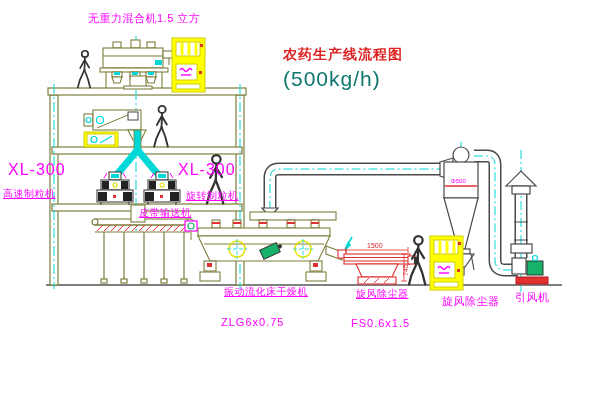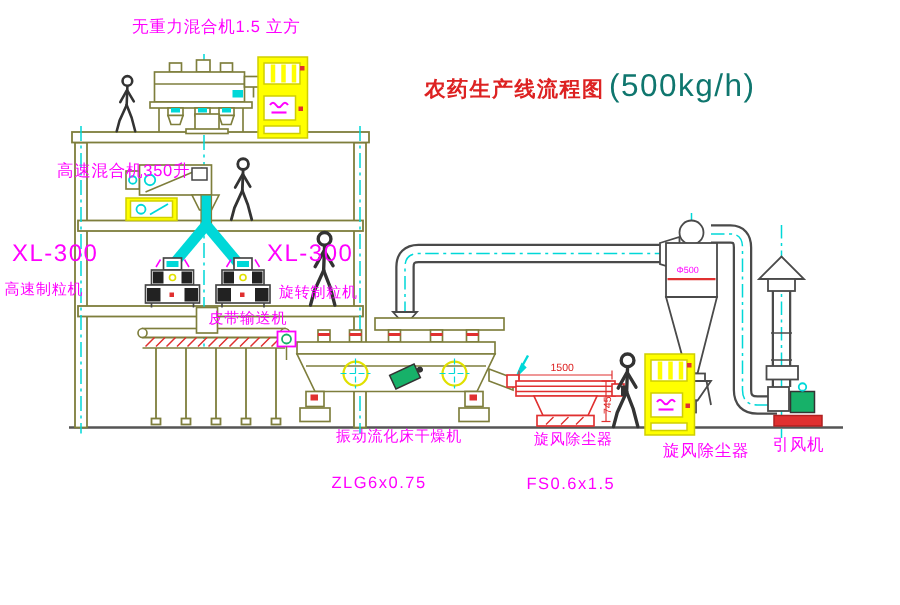--- a/index.html
+++ b/index.html
@@ -1,24 +1,24 @@
 <!DOCTYPE html>
 <html><head>
 <meta charset="utf-8">
 <style>
   html,body{margin:0;padding:0;background:#fff;}
   .canvas{position:relative;width:600px;height:403px;background:#ffffff;overflow:hidden;
           font-family:"Liberation Sans",sans-serif;}
   .lbl{position:absolute;color:#ff00ff;white-space:nowrap;line-height:1;letter-spacing:.5px;}
   .red{color:#dd2222;}
-  .title-row{position:absolute;left:283px;top:46px;display:flex;align-items:baseline;gap:3px;}
+  .title-row{position:absolute;left:283px;top:46px;display:flex;align-items:baseline;gap:3px;flex-direction:column;}
   .title-zh{font-size:14px;font-weight:bold;color:#dd2222;letter-spacing:1px;}
   .title-cap{font-size:21px;color:#0f766e;font-weight:normal;letter-spacing:1px;}
   .model-big{font-size:16px;letter-spacing:1px;}
-  .name-sm{font-size:10px;}
+  .name-sm{font-size:10px;text-decoration:underline;}
   .model-md{font-size:11px;letter-spacing:1px;margin-top:20px;}
   .dim{font-size:7px;letter-spacing:0;}
   .dim-v{transform:rotate(-90deg);transform-origin:left top;}
   .tiny{font-size:6px;letter-spacing:0;}
   svg{position:absolute;left:0;top:0;}
 </style>
 </head>
 <body>
 
 <div class="canvas">
@@ -273,21 +273,20 @@
   <use href="#cabinet" transform="translate(430,236)"></use>
   <use href="#walker" transform="translate(404,235) scale(1.25)"></use>
 </svg>
 
 <div class="title-row">
   <span class="title-zh">农药生产线流程图</span>
   <span class="title-cap">(500kg/h)</span>
 </div>
 
 <span class="lbl" style="left:88px;top:13px;font-size:11px">无重力混合机1.5 立方</span>
-<span class="lbl" style="left:38px;top:109px;font-size:11px">高速混合机350升</span>
 
 <span class="lbl model-big" style="left:8px;top:162px">XL-300</span>
 <span class="lbl name-sm" style="left:3px;top:189px">高速制粒机</span>
 
 <span class="lbl model-big" style="left:178px;top:162px">XL-300</span>
 <span class="lbl name-sm" style="left:186px;top:191px">旋转制粒机</span>
 
 <span class="lbl name-sm" style="left:139px;top:208px">皮带输送机</span>
 
 <span class="lbl name-sm" style="left:224px;top:287px">振动流化床干燥机</span>

